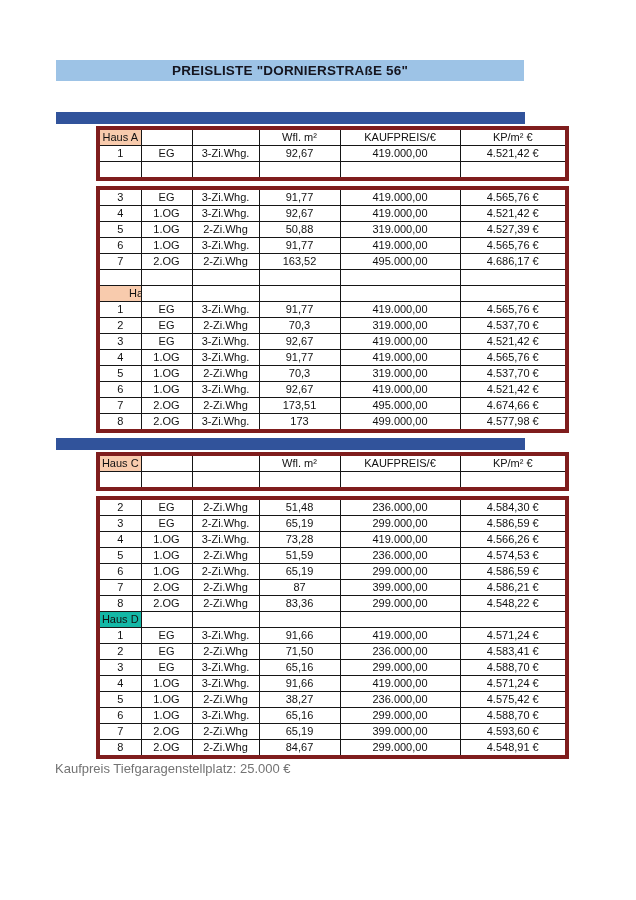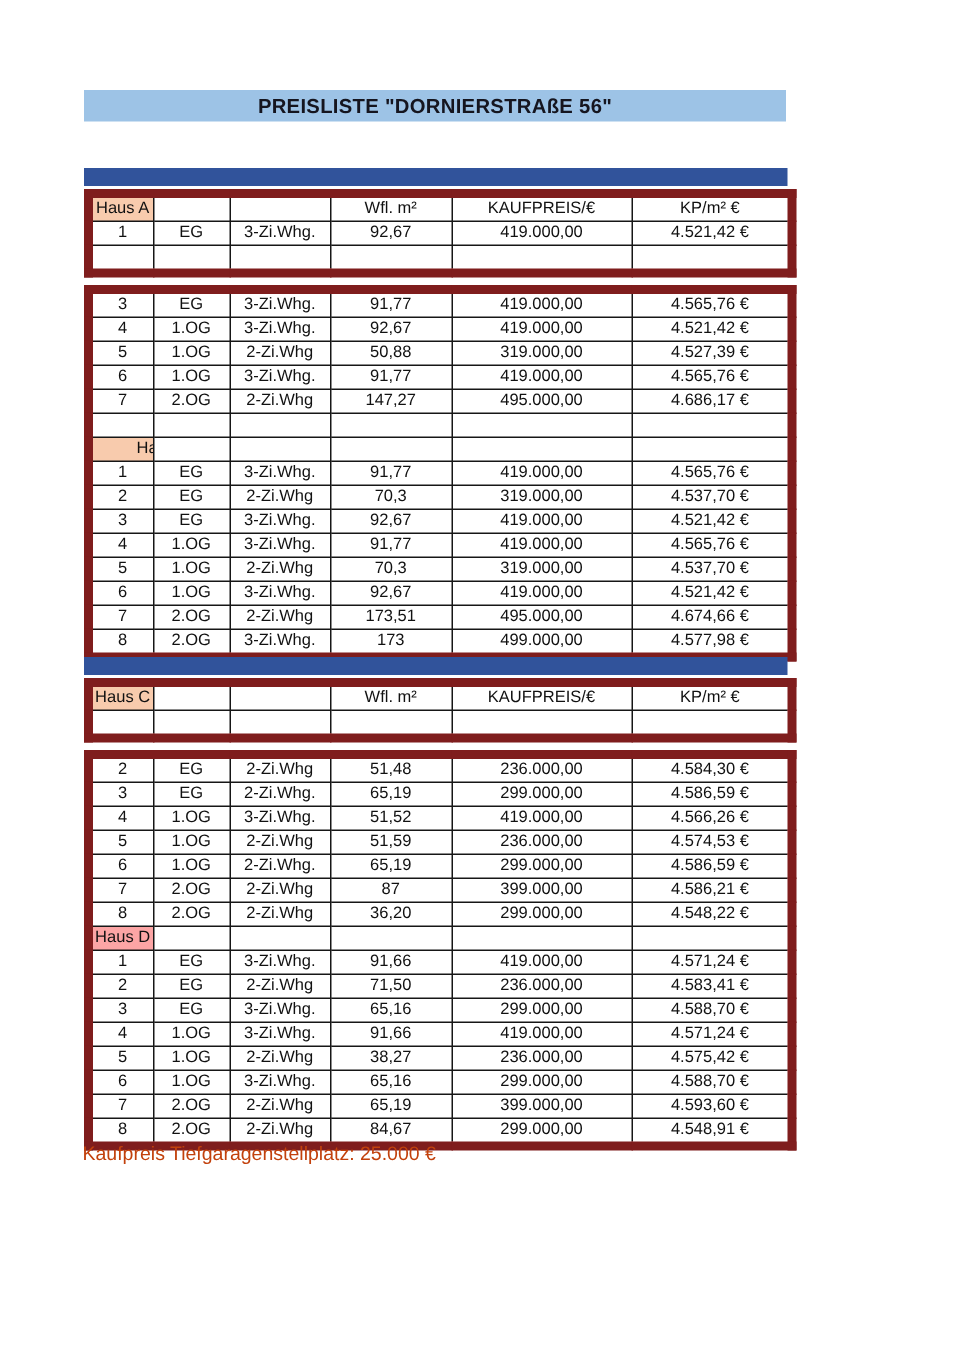--- a/index.html
+++ b/index.html
@@ -14,32 +14,33 @@
     display:flex;align-items:center;justify-content:center;
     font-weight:bold;font-size:13.5px;color:#15151f;letter-spacing:.2px;
   }
   .price-table{position:absolute;left:56px;width:469px;}
   #table1{top:112px;}
   #table2{top:438px;border-radius:29px;}
   .band{height:12px;background:#31539B;margin-bottom:2px;}
   .seg-gap{height:5px;}
   table.grid{
     border-collapse:collapse;table-layout:fixed;width:469px;
-    border:6px solid #7f1d1d;
+    border:4px solid #7f1d1d;
+    margin-left:40px;
   }
   table.grid td{
     border:1px solid #161616;
     height:15px;line-height:15px;padding:0 1px;
     font-size:11px;text-align:center;vertical-align:middle;
     color:#111111;white-space:nowrap;overflow:hidden;
   }
   table.grid td.haus{background:#F8CBAD;}
   .footer-note{
     position:absolute;left:55px;top:761px;
-    font-size:13px;color:#c2410c;
+    font-size:13px;color:#737373;
   }
 </style>
 </head>
 <body>
 
 <div class="title-bar" style="background: rgb(157, 195, 230);">PREISLISTE "DORNIERSTRAßE 56"</div>
 
 <div id="table1" class="price-table">
     <div class="band" style="background: rgb(49, 83, 155);"></div>
     <table class="grid">
@@ -118,21 +119,21 @@
           <td>1.OG</td>
           <td>3-Zi.Whg.</td>
           <td>91,77</td>
           <td>419.000,00</td>
           <td>4.565,76 €</td>
         </tr>
         <tr>
           <td>7</td>
           <td>2.OG</td>
           <td>2-Zi.Whg</td>
-          <td>147,27</td>
+          <td>163,52</td>
           <td>495.000,00</td>
           <td>4.686,17 €</td>
         </tr>
         <tr>
           <td></td>
           <td></td>
           <td></td>
           <td></td>
           <td></td>
           <td></td>
@@ -266,21 +267,21 @@
           <td>EG</td>
           <td>2-Zi.Whg.</td>
           <td>65,19</td>
           <td>299.000,00</td>
           <td>4.586,59 €</td>
         </tr>
         <tr>
           <td>4</td>
           <td>1.OG</td>
           <td>3-Zi.Whg.</td>
-          <td>51,52</td>
+          <td>73,28</td>
           <td>419.000,00</td>
           <td>4.566,26 €</td>
         </tr>
         <tr>
           <td>5</td>
           <td>1.OG</td>
           <td>2-Zi.Whg</td>
           <td>51,59</td>
           <td>236.000,00</td>
           <td>4.574,53 €</td>
@@ -298,26 +299,26 @@
           <td>2.OG</td>
           <td>2-Zi.Whg</td>
           <td>87</td>
           <td>399.000,00</td>
           <td>4.586,21 €</td>
         </tr>
         <tr>
           <td>8</td>
           <td>2.OG</td>
           <td>2-Zi.Whg</td>
-          <td>36,20</td>
+          <td>83,36</td>
           <td>299.000,00</td>
           <td>4.548,22 €</td>
         </tr>
         <tr>
-          <td class="haus" style="background: #fca5a5;">Haus D</td>
+          <td class="haus" style="background: #14b8a6;">Haus D</td>
           <td></td>
           <td></td>
           <td></td>
           <td></td>
           <td></td>
         </tr>
         <tr>
           <td>1</td>
           <td>EG</td>
           <td>3-Zi.Whg.</td>

